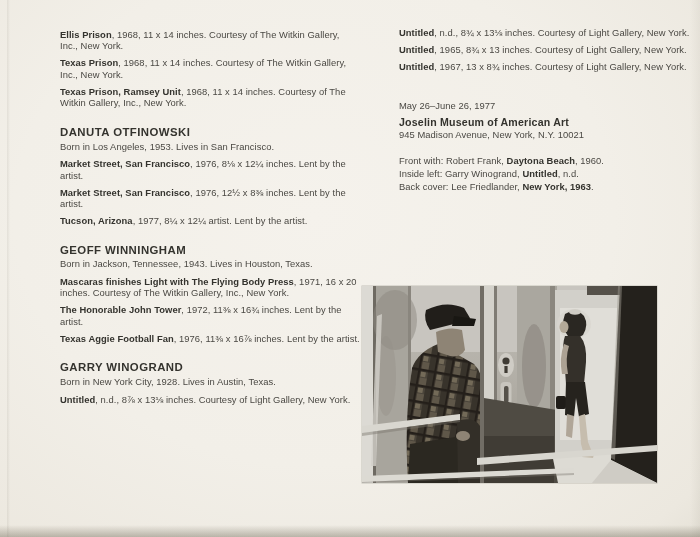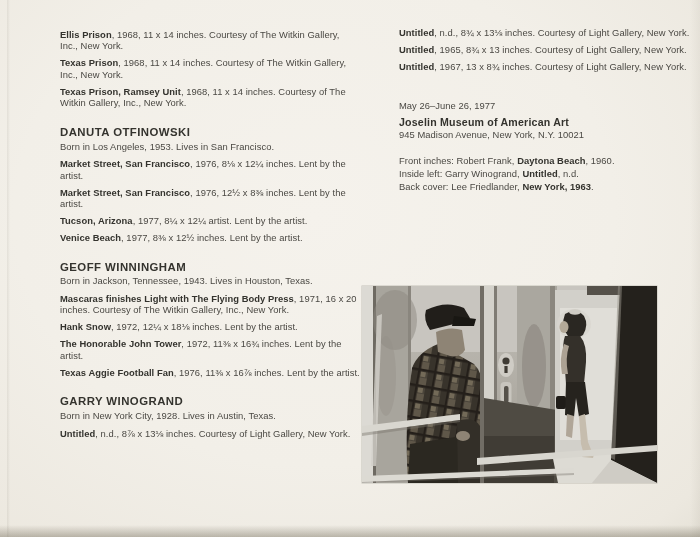--- a/index.html
+++ b/index.html
@@ -44,28 +44,26 @@
     <p class="entry"><span class="t">Ellis Prison</span><span>, 1968, 11 x 14 inches. Courtesy of The Witkin Gallery, Inc., New York.</span></p>
     <p class="entry"><span class="t">Texas Prison</span><span>, 1968, 11 x 14 inches. Courtesy of The Witkin Gallery, Inc., New York.</span></p>
     <p class="entry"><span class="t">Texas Prison, Ramsey Unit</span><span>, 1968, 11 x 14 inches. Courtesy of The Witkin Gallery, Inc., New York.</span></p>
 
     <div>
       <p class="artist-name">DANUTA OTFINOWSKI</p>
       <p class="bio">Born in Los Angeles, 1953. Lives in San Francisco.</p>
       <p class="entry"><span class="t">Market Street, San Francisco</span><span>, 1976, 8⅛ x 12¼ inches. Lent by the artist.</span></p>
       <p class="entry"><span class="t">Market Street, San Francisco</span><span>, 1976, 12½ x 8⅜ inches. Lent by the artist.</span></p>
       <p class="entry"><span class="t">Tucson, Arizona</span><span>, 1977, 8¼ x 12¼ artist. Lent by the artist.</span></p>
-      <p class="entry"><span class="t">Venice Beach</span><span>, 1977, 8⅜ x 12½ inches. Lent by the artist.</span></p>
     </div>
 
     <div>
       <p class="artist-name">GEOFF WINNINGHAM</p>
       <p class="bio">Born in Jackson, Tennessee, 1943. Lives in Houston, Texas.</p>
       <p class="entry"><span class="t">Mascaras finishes Light with The Flying Body Press</span><span>, 1971, 16 x 20 inches. Courtesy of The Witkin Gallery, Inc., New York.</span></p>
-      <p class="entry"><span class="t">Hank Snow</span><span>, 1972, 12¼ x 18⅛ inches. Lent by the artist.</span></p>
       <p class="entry"><span class="t">The Honorable John Tower</span><span>, 1972, 11⅜ x 16¾ inches. Lent by the artist.</span></p>
       <p class="entry"><span class="t">Texas Aggie Football Fan</span><span>, 1976, 11⅜ x 16⅞ inches. Lent by the artist.</span></p>
     </div>
 
     <div>
       <p class="artist-name">GARRY WINOGRAND</p>
       <p class="bio">Born in New York City, 1928. Lives in Austin, Texas.</p>
       <p class="entry"><span class="t">Untitled</span><span>, n.d., 8⅞ x 13⅛ inches. Courtesy of Light Gallery, New York.</span></p>
     </div>
   </div>
@@ -75,21 +73,21 @@
     <p class="entry"><span class="t">Untitled</span><span>, 1965, 8¾ x 13 inches. Courtesy of Light Gallery, New York.</span></p>
     <p class="entry"><span class="t">Untitled</span><span>, 1967, 13 x 8¾ inches. Courtesy of Light Gallery, New York.</span></p>
 
     <div class="exhibition">
       <p class="dates">May 26–June 26, 1977</p>
       <p class="venue">Joselin Museum of American Art</p>
       <p class="address">945 Madison Avenue, New York, N.Y. 10021</p>
     </div>
 
     <div class="credits">
-      <p><span>Front inches: Robert Frank, </span><span class="t">Daytona Beach</span><span>, 1960.</span></p>
+      <p><span>Front with: Robert Frank, </span><span class="t">Daytona Beach</span><span>, 1960.</span></p>
       <p><span>Inside left: Garry Winogrand, </span><span class="t">Untitled</span><span>, n.d.</span></p>
       <p><span>Back cover: Lee Friedlander, </span><span class="t">New York, 1963</span><span>.</span></p>
     </div>
   </div>
 
   <div class="photo">
     <svg viewBox="0 0 295 197" preserveAspectRatio="none">
       <defs>
         <pattern id="plaid" width="16" height="16" patternUnits="userSpaceOnUse" patternTransform="rotate(10)">
           <rect width="16" height="16" fill="#4a443a"></rect>

